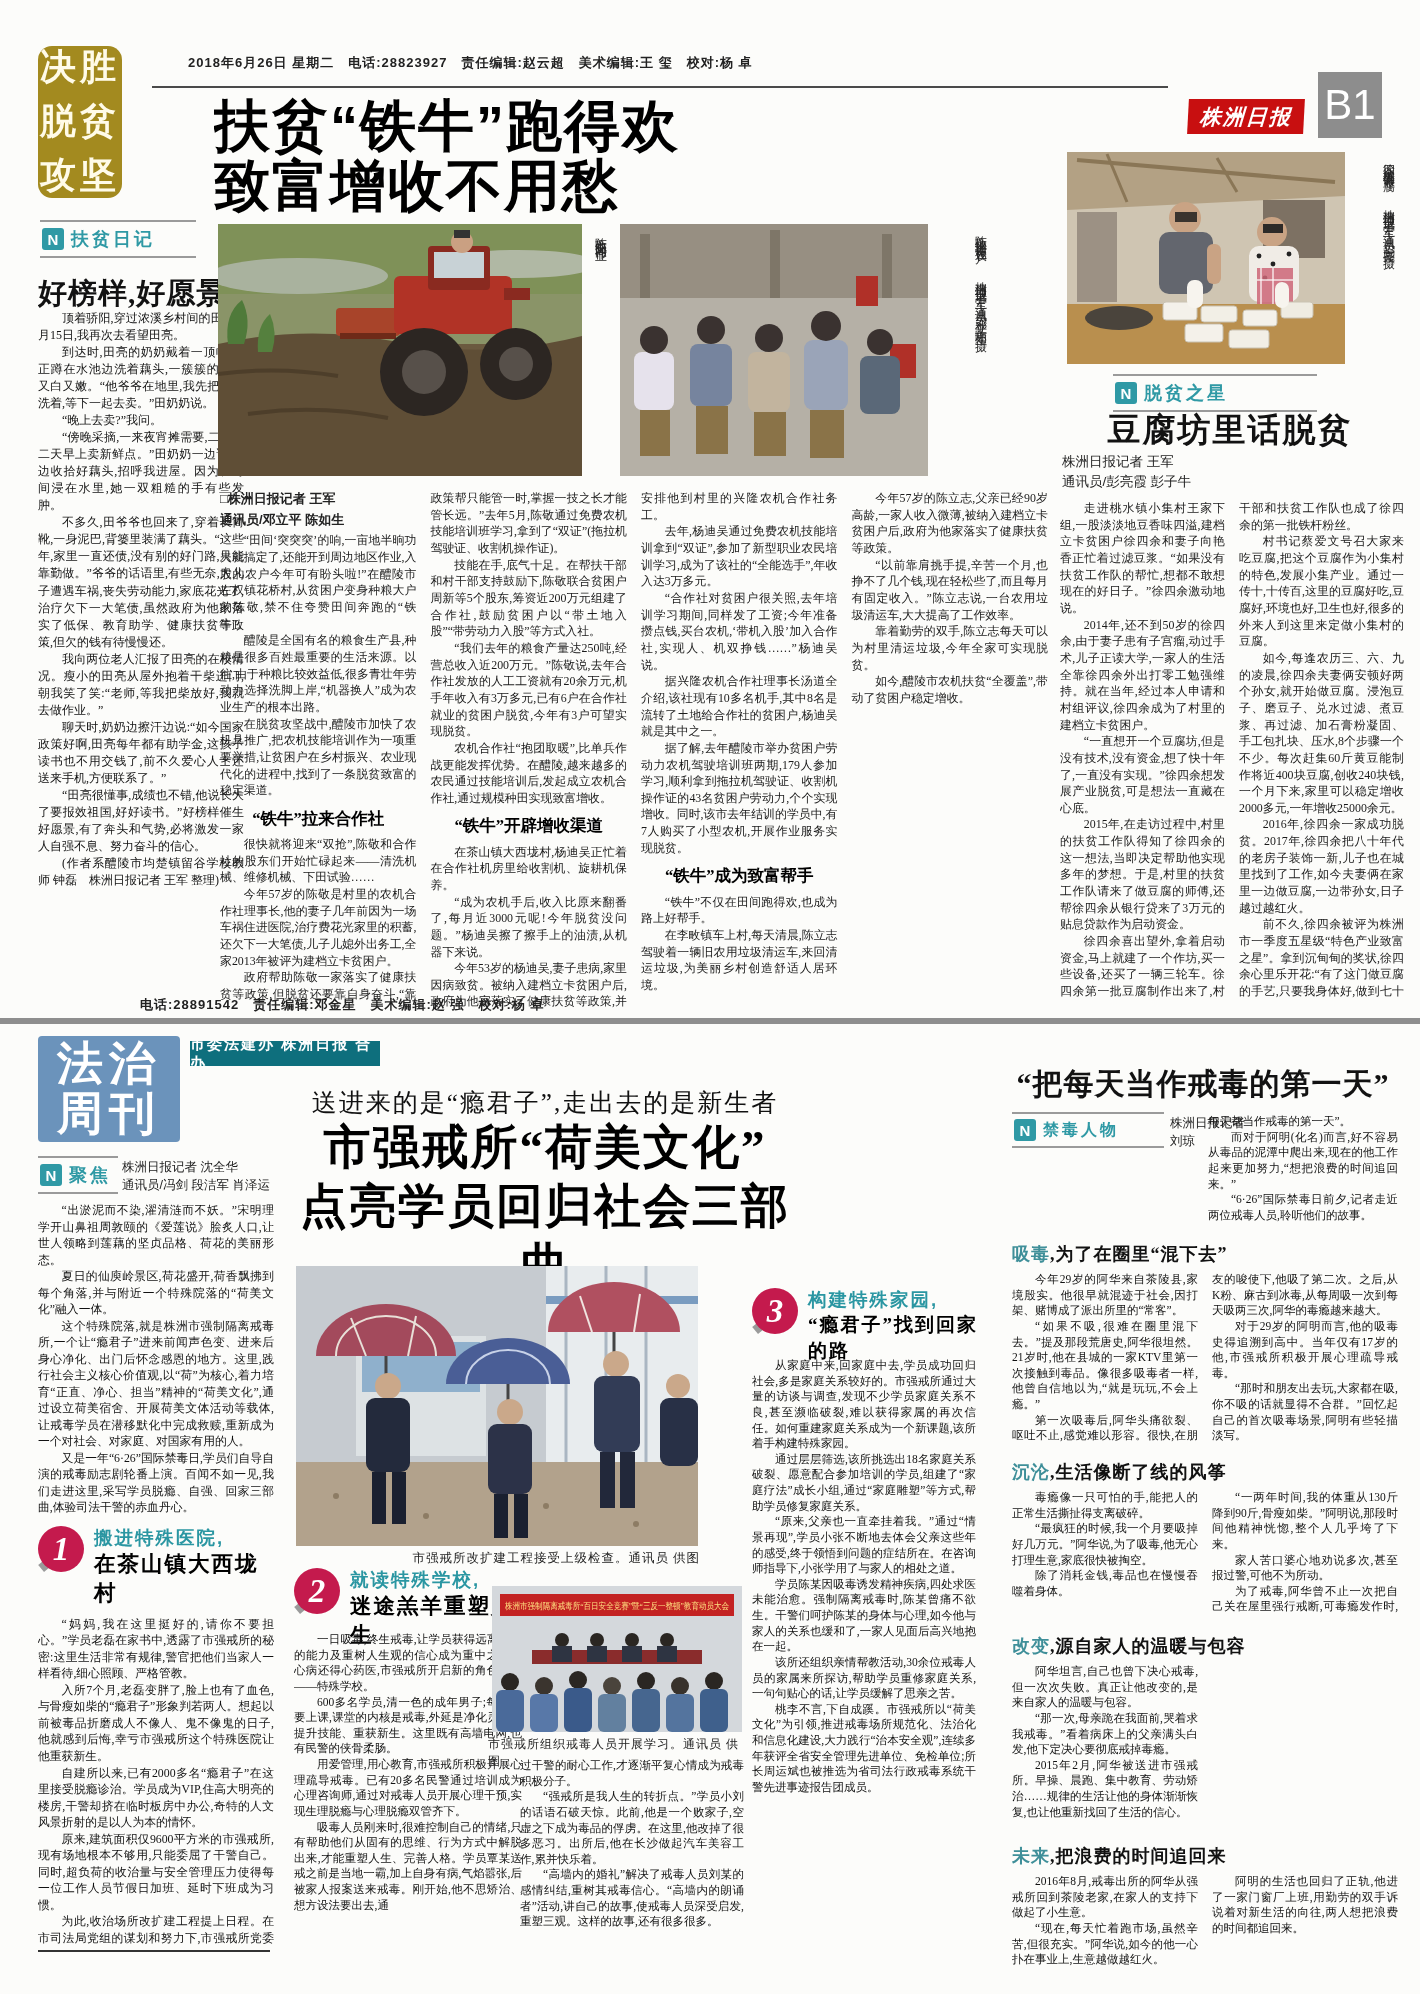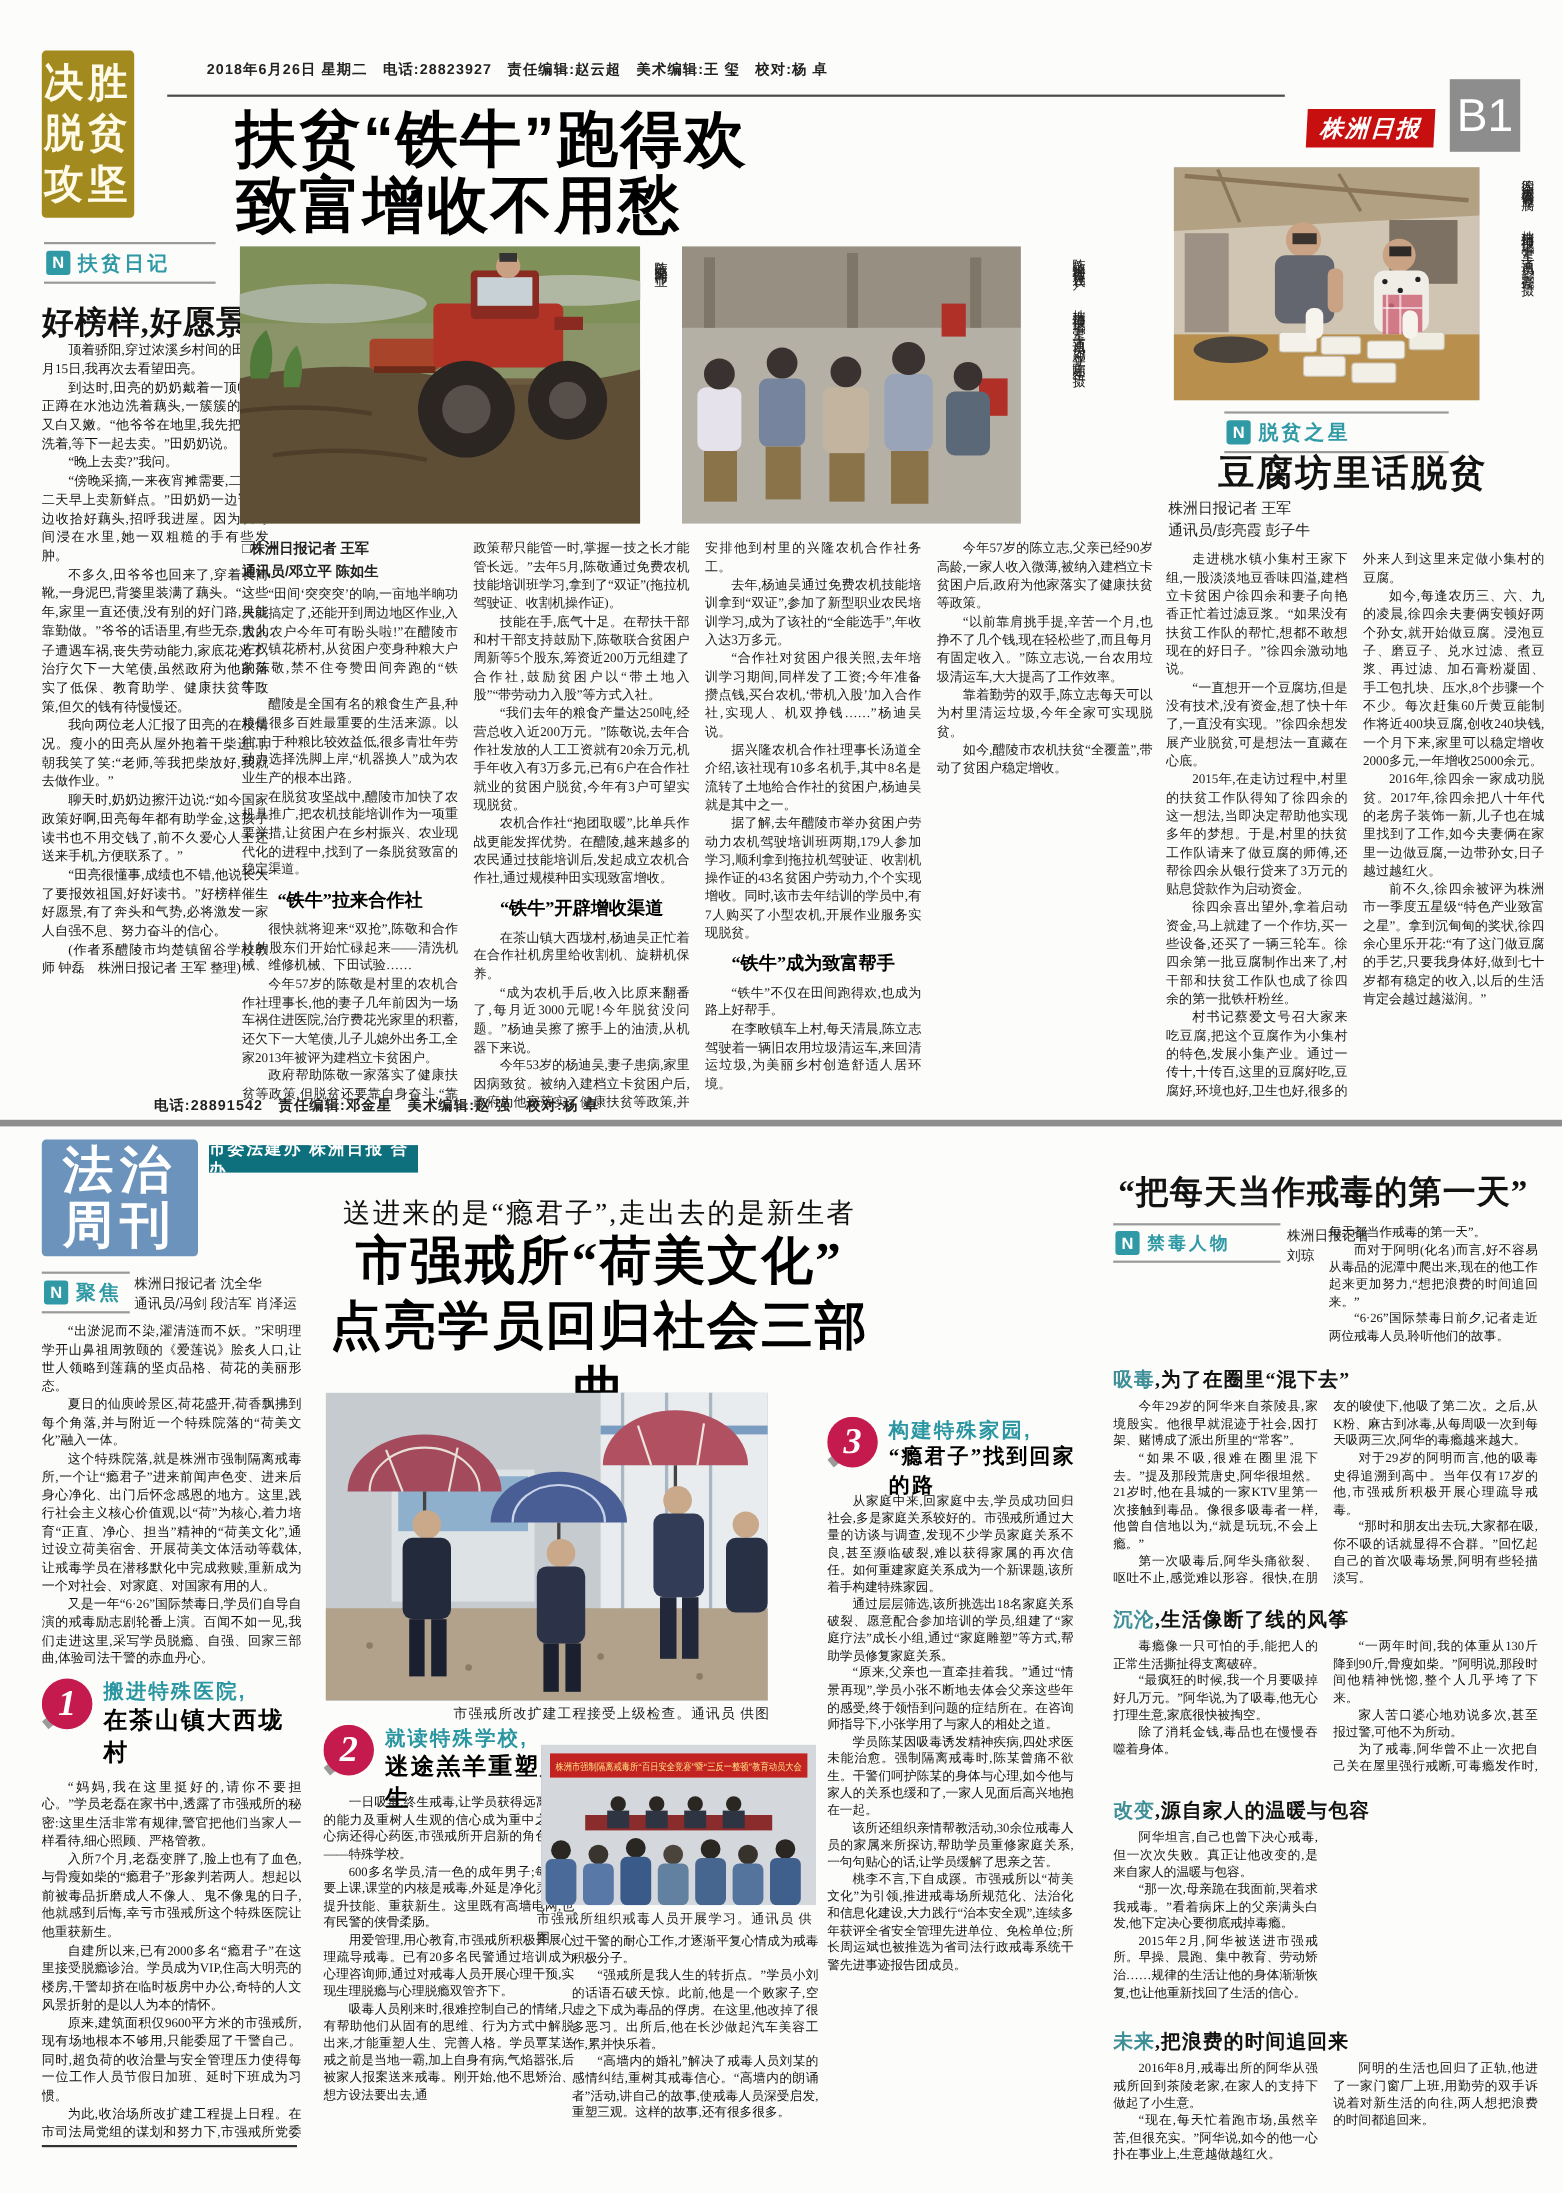--- a/index.html
+++ b/index.html
@@ -11,22 +11,22 @@
   .f-p{margin:0;text-indent:2em;text-align:justify;}
   .f-pc{margin:0;text-indent:0;text-align:justify;}
   .f-by{margin:0 0 3px;text-indent:0;font-family:"Liberation Sans",sans-serif;
         font-size:13px;font-weight:bold;color:#222;}
   .f-h{margin:8px 0 6px;text-align:center;font-size:16.5px;font-weight:bold;color:#000;}
   .bodytxt{font-size:11.9px;line-height:1.4;color:#1a1a1a;}
   .dense{font-size:11.5px;line-height:1.36;}
   .cols2{column-count:2;column-gap:14px;column-fill:auto;}
   .cols4{column-count:4;column-gap:14px;column-fill:auto;}
   
-  .badge-gold{left:38px;top:46px;width:84px;height:152px;background:#a38a1f;border-radius:4px;
-      display:flex;flex-direction:column;align-items:center;justify-content:center;gap:2px;}
+  .badge-gold{left:38px;top:46px;width:84px;height:152px;background:#a38a1f;border-radius:14px;
+      display:flex;flex-direction:column;align-items:center;justify-content:space-between;gap:2px;}
   .badge-gold span{color:#fffbe8;font-size:36px;font-weight:bold;letter-spacing:4px;line-height:1.22;}
   .dateline{font-family:"Liberation Sans",sans-serif;font-size:13px;font-weight:bold;color:#222;
       letter-spacing:1px;white-space:nowrap;}
   .rule-h{background:#4a4a4a;}
   .masthead{left:1188px;top:99px;width:116px;height:35px;background:#c80f10;color:#fff;
       display:flex;align-items:center;justify-content:center;font-size:21px;font-weight:bold;
       font-style:italic;letter-spacing:2px;transform:skewX(-3deg);}
   .pageno{left:1318px;top:72px;width:64px;height:66px;background:#8d8d8d;color:#fff;
       display:flex;align-items:center;justify-content:center;
       font-family:"Liberation Sans",sans-serif;font-size:42px;}
@@ -133,20 +133,21 @@
     <span class="nbox">N</span>
     <span class="nlabel-text">脱贫之星</span>
   </div>
   <div class="abs star-title" style="left:1056px;top:408px;width:348px;">豆腐坊里话脱贫</div>
   <div class="abs byline-s" style="left:1062px;top:452px;width:345px;">
     <div>株洲日报记者 王军</div>
     <div>通讯员/彭亮霞 彭子牛</div>
   </div>
   <div class="abs bodytxt cols2" style="left:1060px;top:500px;width:344px;height:512px;">
       <p class="para">走进桃水镇小集村王家下组,一股淡淡地豆香味四溢,建档立卡贫困户徐四余和妻子向艳香正忙着过滤豆浆。“如果没有扶贫工作队的帮忙,想都不敢想现在的好日子。”徐四余激动地说。</p>
+      <p class="para">2014年,还不到50岁的徐四余,由于妻子患有子宫瘤,动过手术,儿子正读大学,一家人的生活全靠徐四余外出打零工勉强维持。就在当年,经过本人申请和村组评议,徐四余成为了村里的建档立卡贫困户。</p>
       <p class="para">“一直想开一个豆腐坊,但是没有技术,没有资金,想了快十年了,一直没有实现。”徐四余想发展产业脱贫,可是想法一直藏在心底。</p>
       <p class="para">2015年,在走访过程中,村里的扶贫工作队得知了徐四余的这一想法,当即决定帮助他实现多年的梦想。于是,村里的扶贫工作队请来了做豆腐的师傅,还帮徐四余从银行贷来了3万元的贴息贷款作为启动资金。</p>
       <p class="para">徐四余喜出望外,拿着启动资金,马上就建了一个作坊,买一些设备,还买了一辆三轮车。徐四余第一批豆腐制作出来了,村干部和扶贫工作队也成了徐四余的第一批铁杆粉丝。</p>
       <p class="para">村书记蔡爱文号召大家来吃豆腐,把这个豆腐作为小集村的特色,发展小集产业。通过一传十,十传百,这里的豆腐好吃,豆腐好,环境也好,卫生也好,很多的外来人到这里来定做小集村的豆腐。</p>
       <p class="para">如今,每逢农历三、六、九的凌晨,徐四余夫妻俩安顿好两个孙女,就开始做豆腐。浸泡豆子、磨豆子、兑水过滤、煮豆浆、再过滤、加石膏粉凝固、手工包扎块、压水,8个步骤一个不少。每次赶集60斤黄豆能制作将近400块豆腐,创收240块钱,一个月下来,家里可以稳定增收2000多元,一年增收25000余元。</p>
       <p class="para">2016年,徐四余一家成功脱贫。2017年,徐四余把八十年代的老房子装饰一新,儿子也在城里找到了工作,如今夫妻俩在家里一边做豆腐,一边带孙女,日子越过越红火。</p>
       <p class="para">前不久,徐四余被评为株洲市一季度五星级“特色产业致富之星”。拿到沉甸甸的奖状,徐四余心里乐开花:“有了这门做豆腐的手艺,只要我身体好,做到七十岁都有稳定的收入,以后的生活肯定会越过越滋润。”</p>
     </div>
 
   <div class="abs nlabel" style="left:40px;top:220px;width:152px;">

